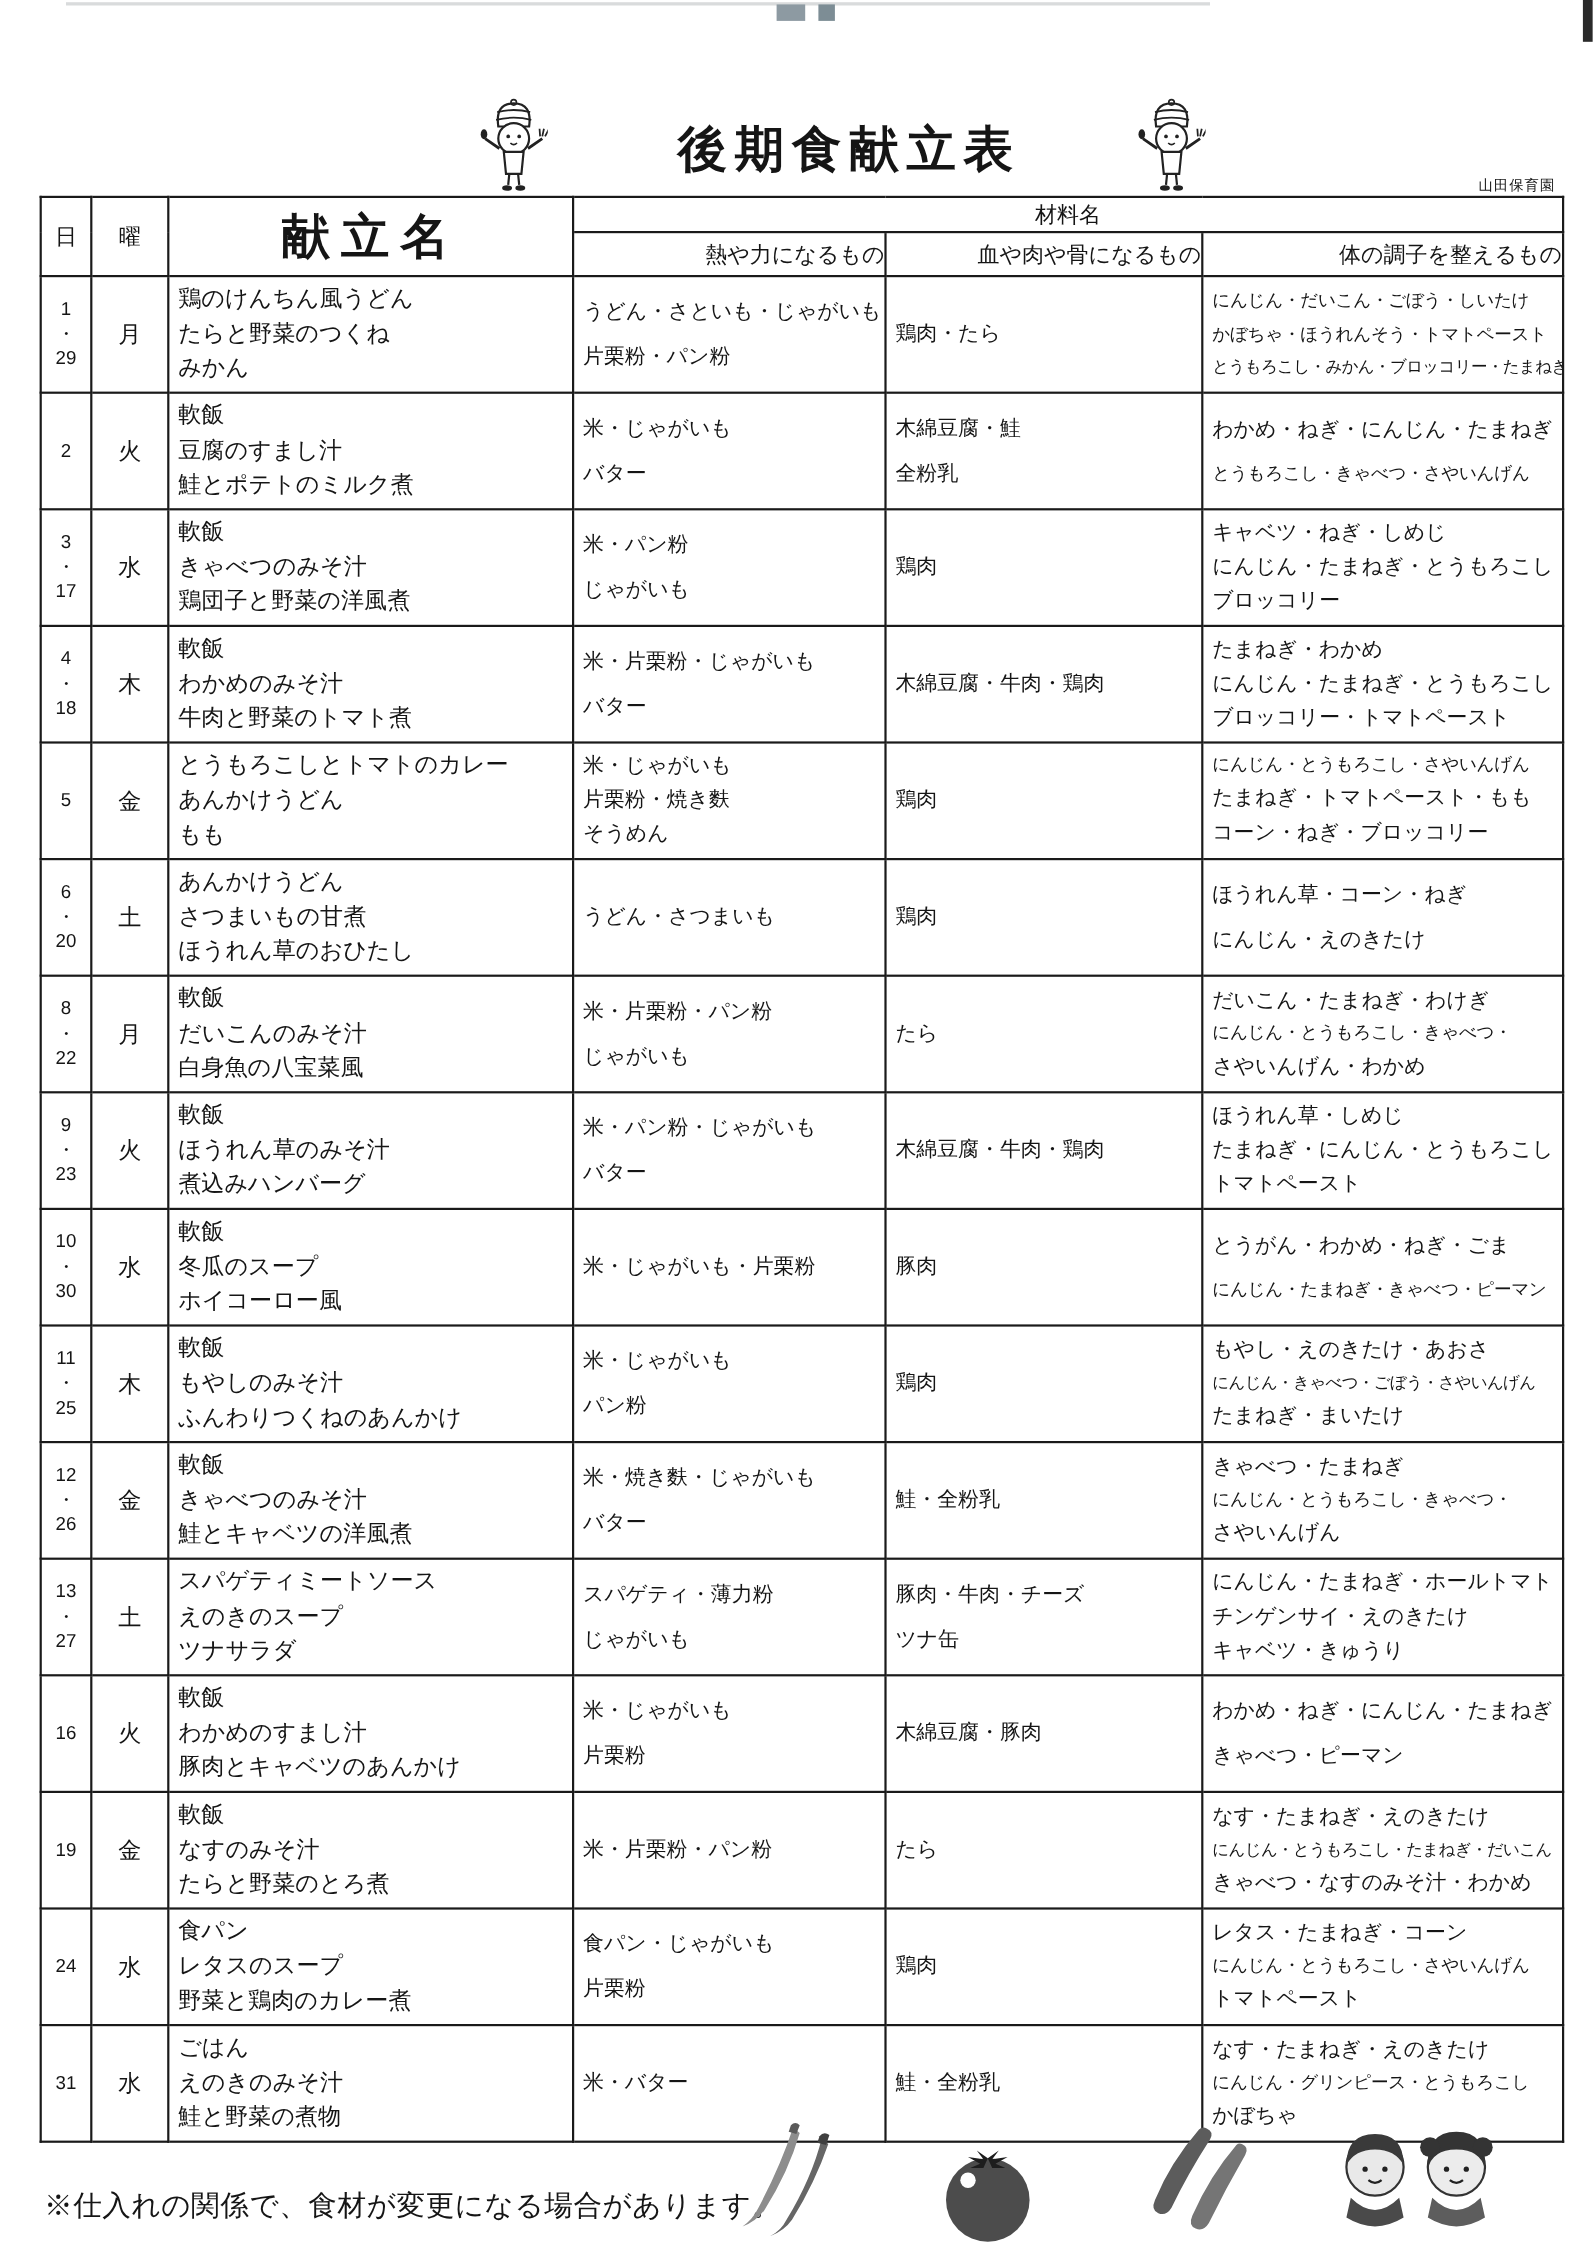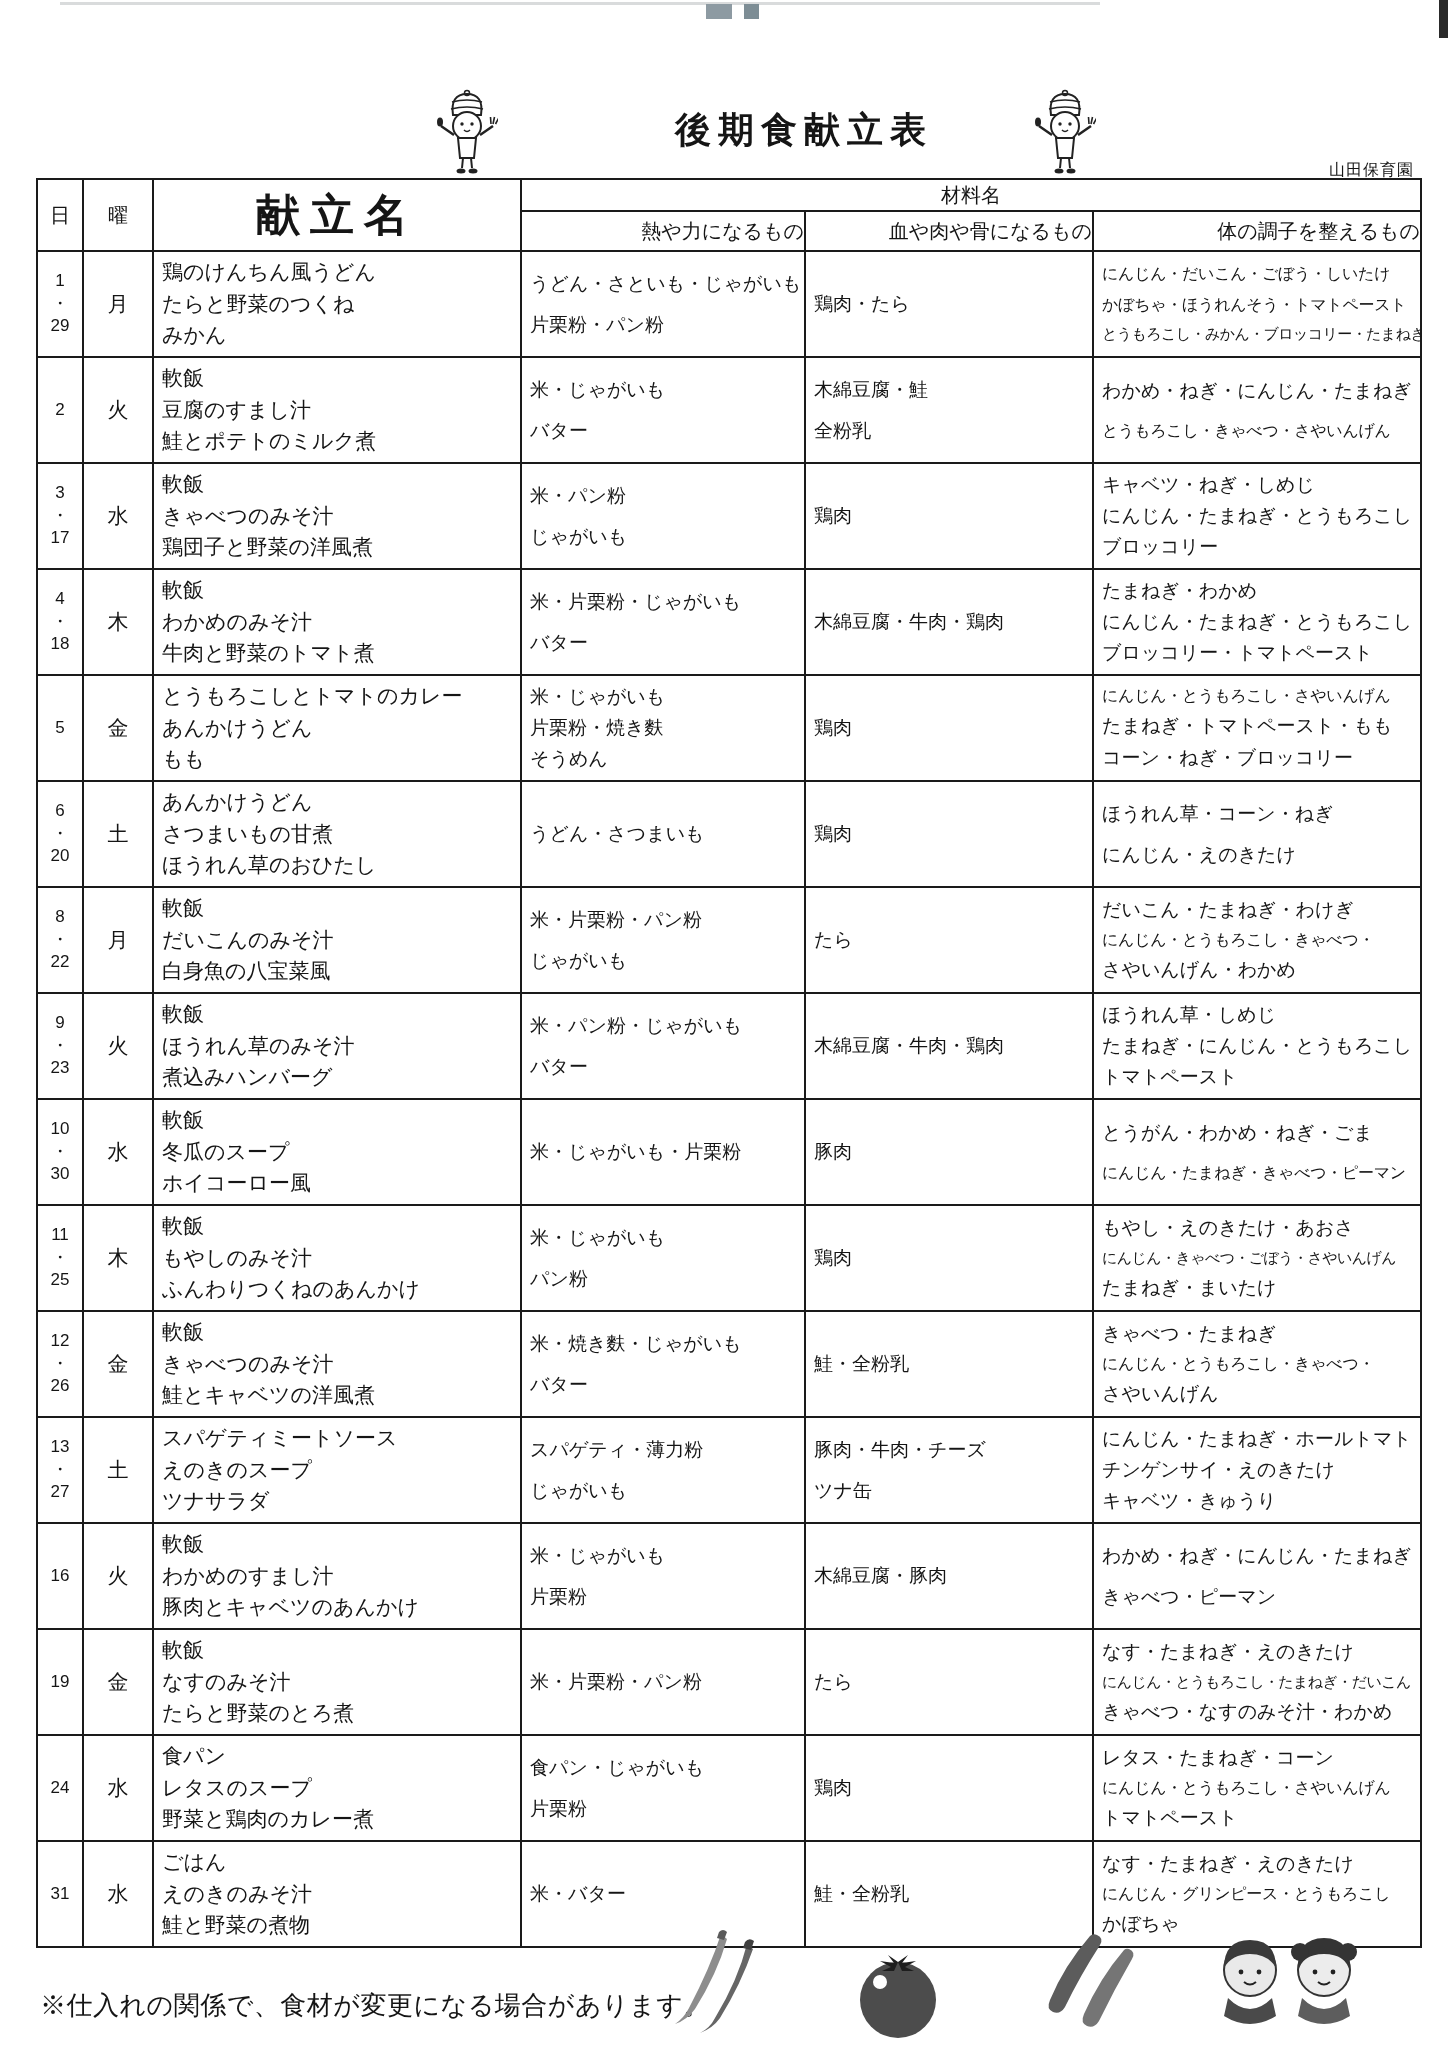--- a/index.html
+++ b/index.html
@@ -7,22 +7,22 @@
 
   
   .smear{position:absolute;top:2px;left:60px;width:1040px;height:3px;background:#b9bdbf;opacity:.55;}
   .artifact1{position:absolute;top:4px;left:706px;width:26px;height:15px;background:#8d9aa2;}
   .artifact2{position:absolute;top:4px;left:744px;width:15px;height:15px;background:#7d8d95;}
   .corner-sliver{position:absolute;top:0;right:0;width:9px;height:38px;background:#2a2a2a;}
 
   
   .date-label{position:absolute;left:40px;top:156px;font-size:21px;letter-spacing:1px;margin-top:44px;}
   .page-title{position:absolute;left:772px;top:106px;transform:translateX(-50%);
-    font-size:36px;font-weight:bold;letter-spacing:7px;font-family:"Liberation Serif", serif;margin-left:32px;}
-  .school-name{position:absolute;right:34px;top:160px;font-size:16px;letter-spacing:1px;}
+    font-size:45px;font-weight:bold;letter-spacing:7px;font-family:"Liberation Serif", serif;}
+  .school-name{position:absolute;right:34px;top:160px;font-size:13px;letter-spacing:1px;}
   .mascot{position:absolute;width:62px;height:92px;}
   .mascot.left{left:436px;top:88px;}
   .mascot.right{left:1034px;top:88px;}
 
   
   table.menu{position:absolute;left:36px;top:178px;width:1384px;border-collapse:collapse;
     table-layout:fixed;background:#fff;}
   table.menu th, table.menu td{border:2px solid #1a1a1a;padding:0;vertical-align:middle;}
   th.h-top{height:30px;font-size:20px;font-weight:normal;}
   th.h-sub{height:38px;font-size:20px;font-weight:normal;border-bottom:3px solid #1a1a1a;text-align:right;}

